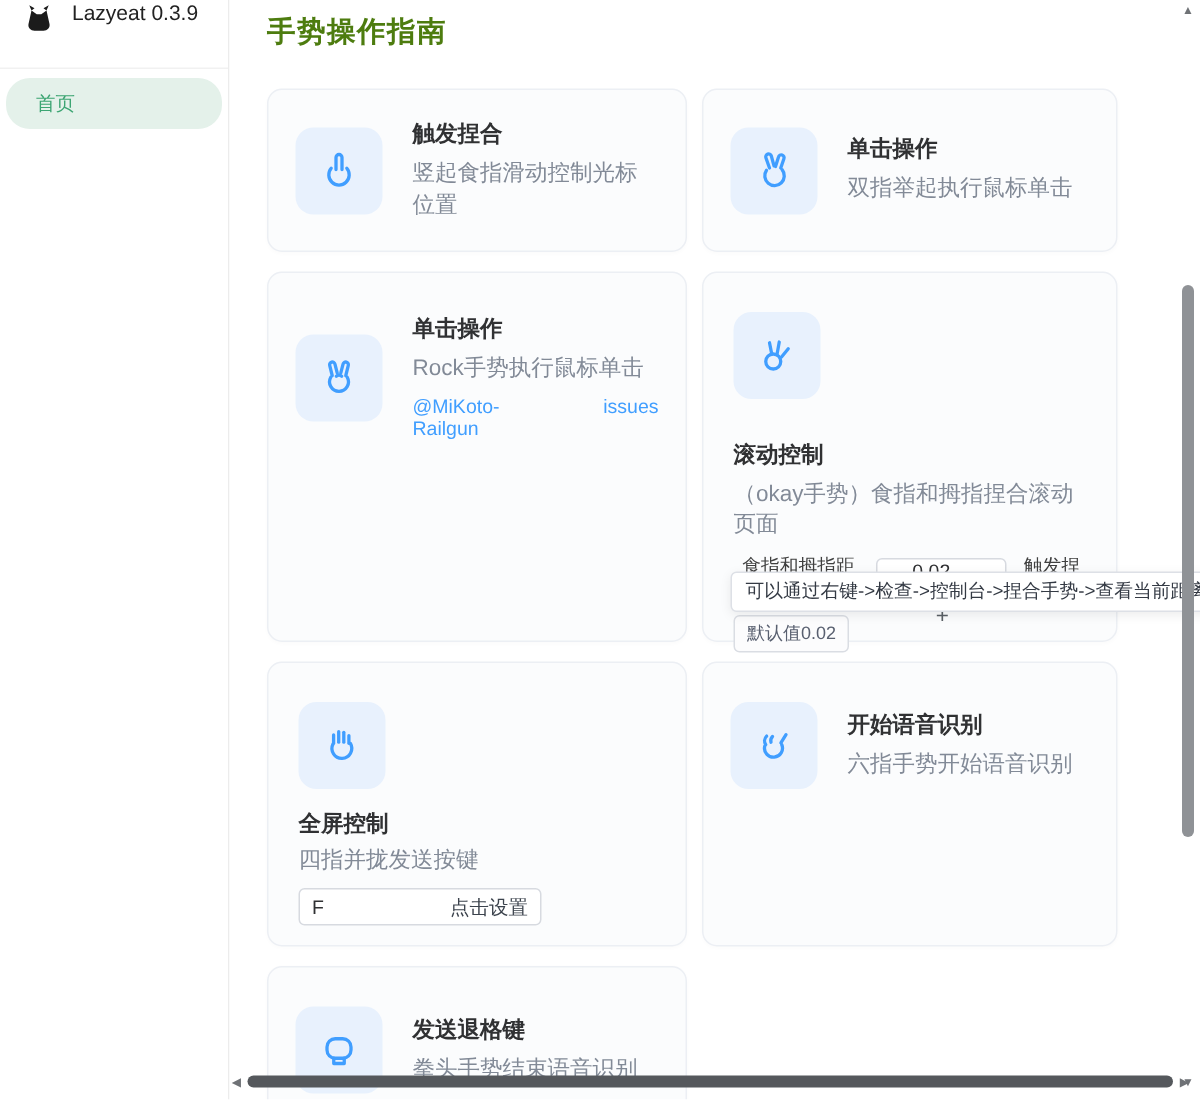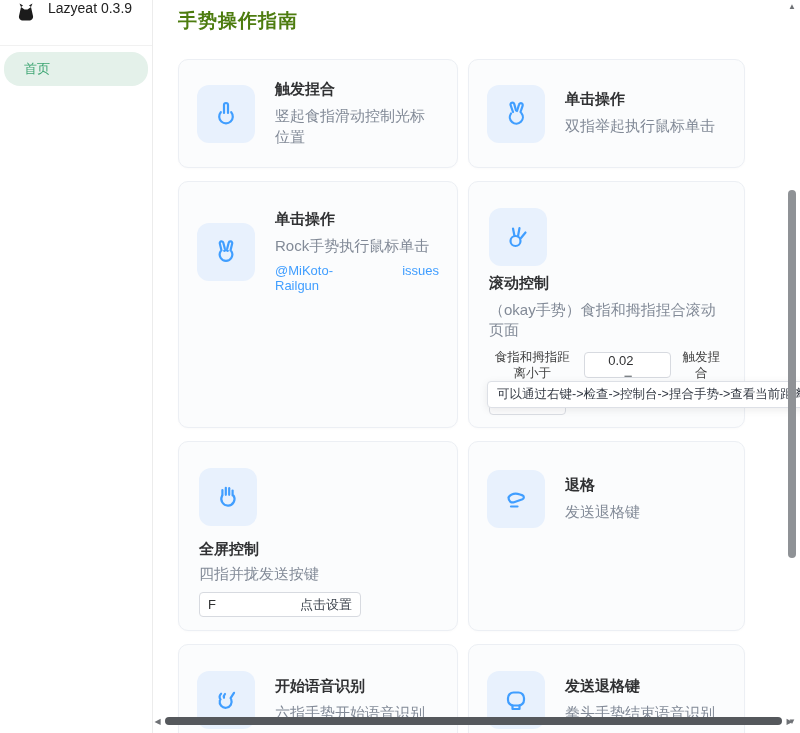--- a/index.html
+++ b/index.html
@@ -31,21 +31,21 @@
   .icon-box { width:58px; height:58px; border-radius:12px; background:#e8f1fd;
     display:flex; align-items:center; justify-content:center; flex-shrink:0; }
   .icon-box svg { display:block; }
   .card-title { font-size:15px; font-weight:700; color:#303133; }
   .card-desc { font-size:15px; color:#828a97; margin-top:7px; line-height:1.35; }
   .links { margin-top:7px; font-size:13px; color:#409EFF; display:flex; gap:32px; }
   .links span { cursor:pointer; }
 
   
   .card-scroll { padding:26px 20px; }
-  .card-scroll .card-title { margin-top:8px; }
+  .card-scroll .card-title { margin-top:28px; }
   .pinch-row { display:flex; align-items:center; margin-top:8px; gap:8px; }
   .pinch-label { font-size:12.5px; color:#404040; line-height:1.35;text-align:center; }
   .pinch-label.before { width:88px; }
   .pinch-label.after { width:46px; }
   .num-input { width:88px; height:26px; border:1px solid #d7dae0; border-radius:4px;
     background:#fff; display:flex; align-items:center; padding:0 6px 0 8px;flex-direction:column; }
   .num-input input { border:none; outline:none; width:40px; font-size:13px; color:#303133;
     font-family:inherit; background:transparent; }
   .num-btn { width:14px; text-align:center; font-size:15px; color:#5a6066; cursor:pointer;
     line-height:1; user-select:none; }
@@ -195,34 +195,20 @@
           </svg>
         </div>
         <div class="card-title">全屏控制</div>
         <div class="card-desc">四指并拢发送按键</div>
         <div class="key-input">
           <input readonly="" value="F" style="">
           <span class="key-suffix">点击设置</span>
         </div>
       </div>
 
-      <div class="card top-row">
-        <div class="row">
-          <div class="icon-box">
-            <svg class="hand" width="32" height="32" viewBox="0 0 32 32">
-              <path d="M8.5 14.5c2.5-3.5 7-4.5 11.5-3l2.5.9c1.8.7 1.8 3.1 0 3.8l-8.5 3c-2.8 1-5.5-1.2-5.5-4.7z"></path>
-              <path d="M11 23.5h6.5"></path>
-            </svg>
-          </div>
-          <div>
-            <div class="card-title">退格</div>
-            <div class="card-desc">发送退格键</div>
-          </div>
-        </div>
-      </div>
 
       <div class="card top-row4">
         <div class="row">
           <div class="icon-box">
             <svg class="hand" width="32" height="32" viewBox="0 0 32 32">
               <path d="M9.8 16.5a6 6 0 1 0 11.4-1"></path>
               <path d="M10.5 15.5c-1.2-1.8-1-4.2.6-5.8"></path>
               <path d="M14 13.8c-.4-1.4 0-2.8 1-3.8"></path>
               <path d="M20.6 14.2 24 8.8"></path>
             </svg>

